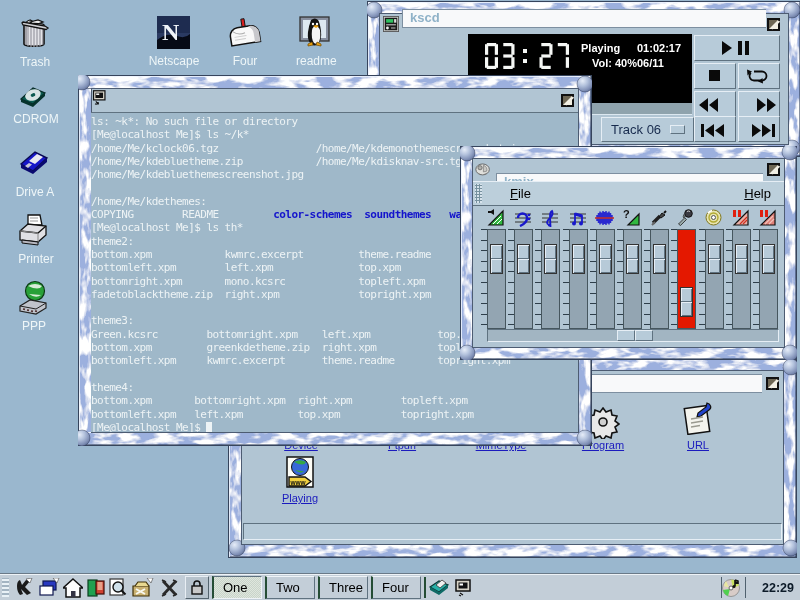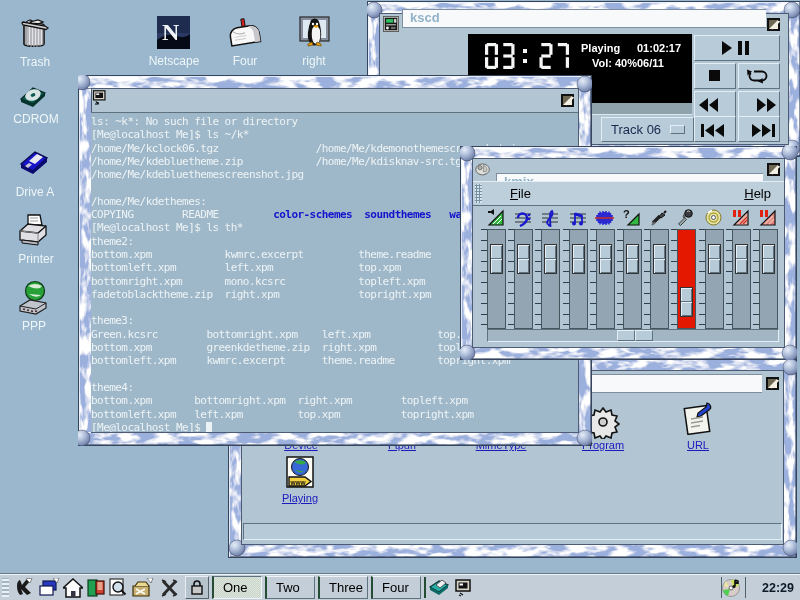--- a/index.html
+++ b/index.html
@@ -133,21 +133,21 @@
     <rect x="6" y="4" width="23" height="18" fill="#dde8f0"></rect>
     <g>
      <path d="M14,4 q-2,5 -3,12 q-1,8 3,12 q3,3 7,0 q4,-4 3,-13 q-1,-8 -3,-11 q-3,-3 -7,0 z" fill="#111"></path>
      <path d="M15,14 q-1,9 2,13 q3,2 5,-1 q2,-5 1,-12 q-2,-4 -4,-4 -3,0 -4,4 z" fill="#f4f4f4"></path>
      <circle cx="16" cy="8" r="1.2" fill="#fff"></circle>
         <circle cx="20" cy="8" r="1.2" fill="#fff"></circle>
      <path d="M16,10 l3,-1 3,1 -3,2 z" fill="#e8a010"></path>
      <path d="M11,28 l4,-2 1,3 -5,1 z M24,28 l-4,-2 -1,3 5,1 z" fill="#e8a010" stroke="#7a5008" stroke-width="0.8"></path>
     </g>
   </svg>
-  <div class="dlabel" style="left:296px;top:54px;width:36px;">right</div>
+  <div class="dlabel" style="left:296px;top:54px;width:36px;">readme</div>
 </div>
 
 <div class="win" id="kscd" style="left:367px;top:1px;width:434px;height:156px;">
   <svg class="frame" id="fkscd" width="434" height="156">
       <rect x="0" y="0" width="434" height="13" fill="#9cb0de" filter="url(#marbleH)"></rect>
       <rect x="0" y="143" width="434" height="13" fill="#9cb0de" filter="url(#marbleH)"></rect>
       <rect x="0" y="13" width="13" height="130" fill="#9cb0de" filter="url(#marbleV)"></rect>
       <rect x="421" y="13" width="13" height="130" fill="#9cb0de" filter="url(#marbleV)"></rect>
       <rect x="1" y="1" width="432" height="1" fill="rgba(240,246,255,0.85)"></rect>
       <rect x="0" y="12" width="434" height="1" fill="rgba(40,56,84,0.55)"></rect>

